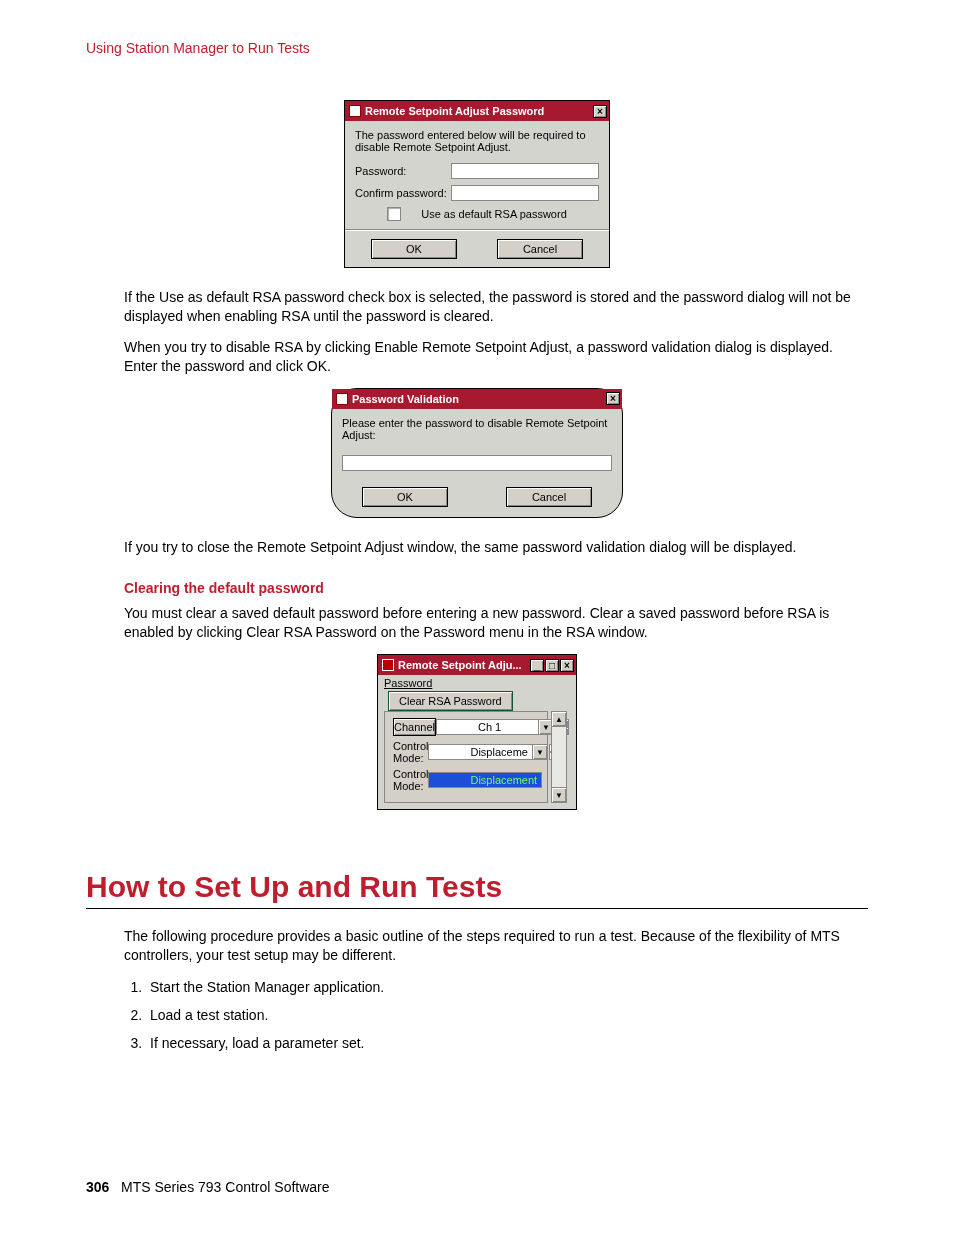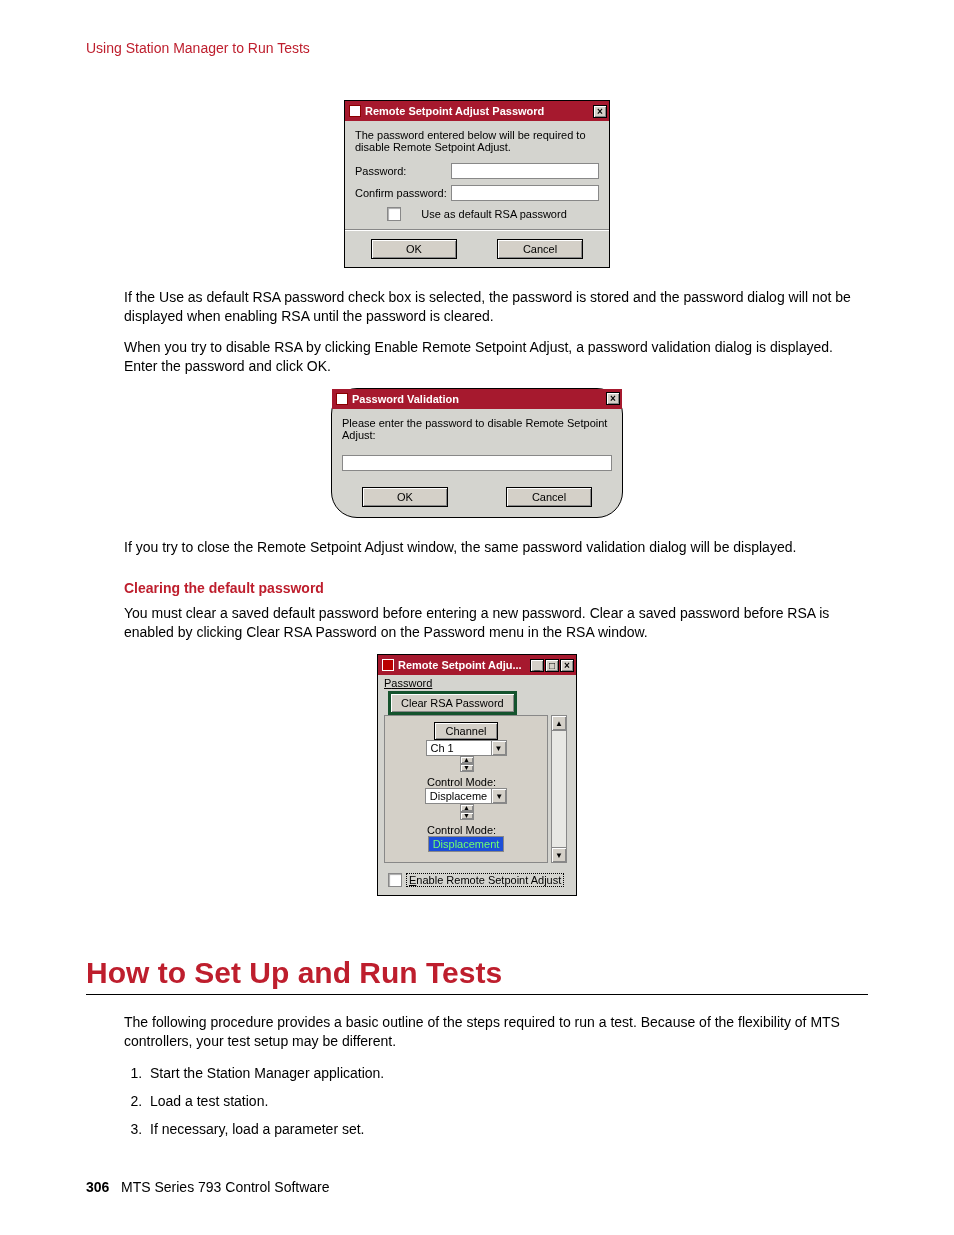--- a/index.html
+++ b/index.html
@@ -121,33 +121,33 @@
     border:1px solid #000;
     box-shadow: inset 1px 1px 0 #fff, inset -1px -1px 0 #888;
     font-family: Tahoma, Arial; font-size:11px;
     display:inline-flex; align-items:center; justify-content:center;
     box-sizing:border-box;
   }
   
   .dlg3 .menubar { padding: 2px 6px; background:#d4d4cf; }
   .dlg3 .menubar span { text-decoration: underline; }
   .dlg3 .menuopen {
-    background:#d4d0c8; border:3px solid #14532d;
+    background:#d4d0c8; border:1px solid #14532d;
     box-shadow: 1px 1px 0 #fff inset, -1px -1px 0 #888 inset;
     padding:3px 10px; margin-left:10px; display:inline-block;
   }
   .dlg3 .panel {
     border:1px solid #888; background:#d4d0c8;
     padding:6px 8px; margin: 0 6px 6px 6px; position:relative;
   }
-  .dlg3 .row { margin-bottom:4px;flex-direction:column; }
+  .dlg3 .row { margin-bottom:4px; }
   .dlg3 .lbl3 { width: 78px; display:inline-block; }
   .combo {
     display:inline-flex; align-items:center;
-    border:1px solid #888; background:#fff; height:16px; box-sizing:border-box;
+    border:1px solid #888; background:#fff; height:16px; box-sizing:border-box;padding-left:37px;
   }
   .combo.readonly { background: #1d4ed8; color:#6fff6f; }
   .combo .ct { padding:0 4px; font-size:11px; min-width:56px; }
   .combo .dd {
     width:14px; height:14px; background:#d4d0c8;
     border-left:1px solid #888;
     box-shadow: inset 1px 1px 0 #fff, inset -1px -1px 0 #888;
     display:inline-flex; align-items:center; justify-content:center;
     font-size:8px;
   }
@@ -289,24 +289,20 @@
               <span class="ct">Displacement</span>
             </span>
           </div>
           <div class="scroll">
             <span class="sb">▲</span>
             <span class="track"></span>
             <span class="sb">▼</span>
           </div>
         </div>
       </div>
-      <div class="bottomchk">
-        <span class="chkbox"></span>
-        <span class="dotted"><span style="text-decoration:underline;">E</span><span>nable Remote Setpoint Adjust</span></span>
-      </div>
     </div>
   </div>
 
   <h1 class="section-title">How to Set Up and Run Tests</h1>
 
   <p class="body-text" style="margin-top:18px;">The following procedure provides a basic outline of the steps required to run a test. Because of the flexibility of MTS controllers, your test setup may be different.</p>
 
   <ol class="steps">
     <li>Start the Station Manager application.</li>
     <li>Load a test station.</li>

